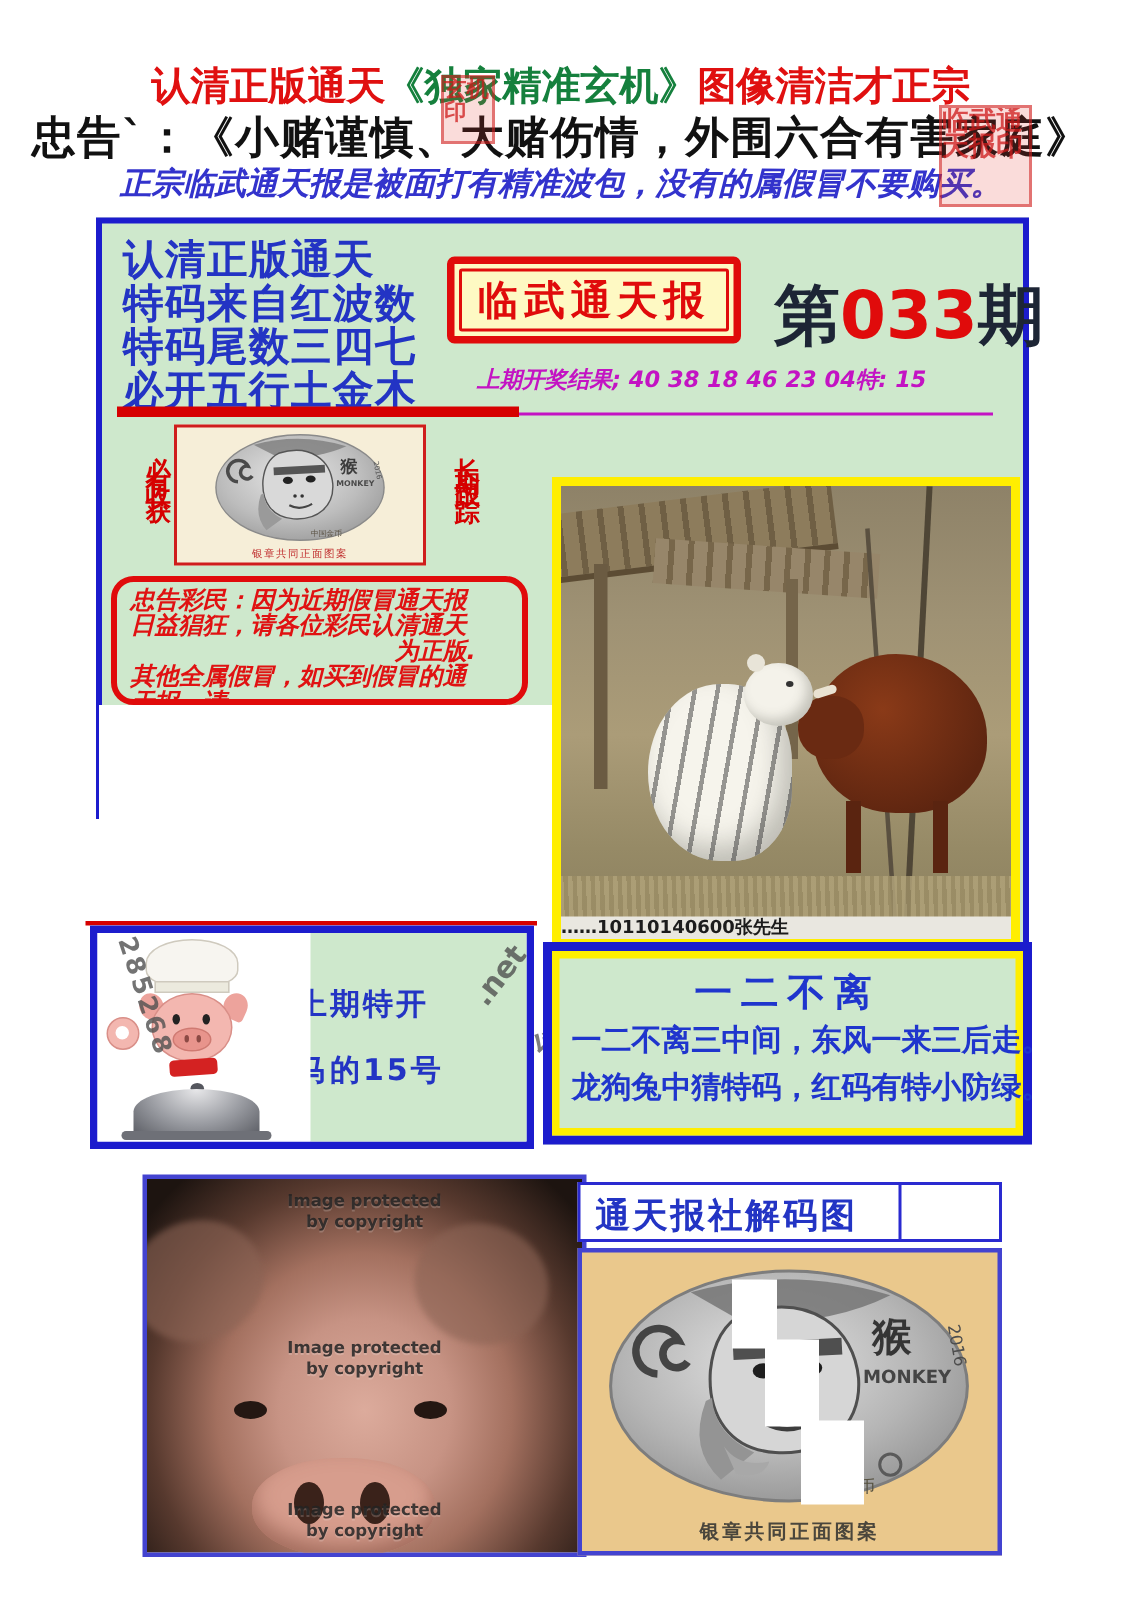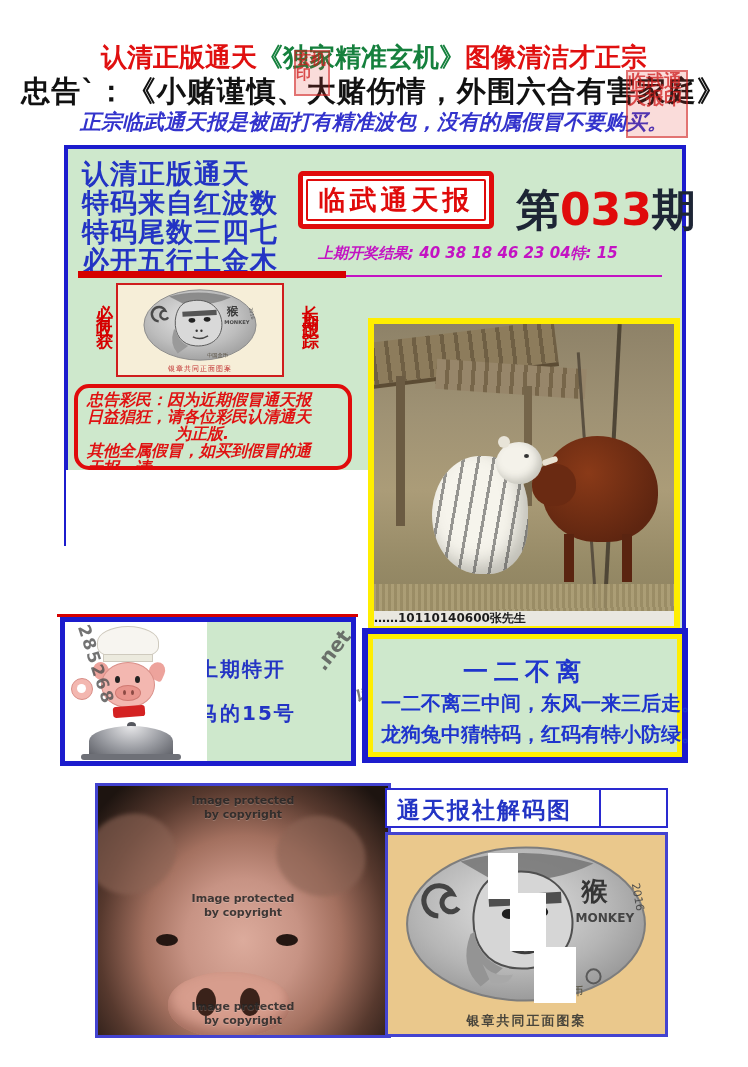--- a/index.html
+++ b/index.html
@@ -17,42 +17,42 @@
           color:rgba(205,25,25,.75); font-size:15px; font-weight:bold; line-height:15px; word-break:break-all; }
   .seal-a { left:294px; top:50px; width:36px; height:46px; }
   .seal-b { left:626px; top:70px; width:62px; height:68px; font-size:18px; line-height:17px; }
 
   
   .main-panel { position:absolute; left:64px; top:145px; width:622px; height:487px;
                 border:4px solid #1c1ccd; background:#cee8cc; }
   .tips { position:absolute; left:14px; top:10px; font-size:27px; line-height:29px;
           font-weight:bold; color:#2334c4; letter-spacing:1px; }
   .masthead { position:absolute; left:230px; top:22px; width:196px; height:58px;
-              border:5px solid #e00b0b; border-radius:5px; background:#ffffff; }
+              border:5px solid #e00b0b; border-radius:5px; background:#fef9c3; }
   .masthead .inner { position:absolute; inset:3px; border:2px solid #e00b0b; border-radius:2px;
                      display:flex; align-items:center; justify-content:center;
                      font-size:27px; font-weight:bold; color:#e00b0b; letter-spacing:4px; white-space:nowrap; }
   .issue { position:absolute; left:448px; top:32px; font-size:44px; font-weight:bold; color:#1d2535; white-space:nowrap; }
   .issue .num { color:#e00b0b; }
   .lastdraw { position:absolute; left:250px; top:95px; width:344px; font-size:15px; font-weight:bold;
               color:#c313c3; border-bottom:2px solid #c313c3; padding-bottom:12px; white-space:nowrap; font-style:italic; }
   .redbar { position:absolute; left:10px; top:122px; width:268px; height:7px; background:#d60000; }
   .vlabel { position:absolute; writing-mode:vertical-rl; text-orientation:upright;
             font-size:17px; font-weight:bold; color:#d60000; letter-spacing:9px; }
   .vlabel-left { left:26px; top:142px; }
   .vlabel-right { left:232px; top:142px; }
   .monkeybox { position:absolute; left:48px; top:134px; width:168px; height:94px;
                border:2px solid #cf1d1d; background:#f6eed8; padding:2px; }
   .monkeybox svg { display:block; width:160px; height:76px; }
   .coin-mini-caption { position:absolute; left:0; right:0; bottom:1px; text-align:center;
                        font-size:7px; color:#c03030; letter-spacing:1px; }
   .advisory { position:absolute; left:6px; top:235px; width:278px; height:86px;
               border:4px solid #e00b0b; border-radius:15px; padding:3px 9px; overflow:hidden;
               font-size:16px; line-height:17px; font-weight:bold; font-style:italic; color:#e01212; white-space:nowrap; }
-  .advisory .r { text-align:center; padding-right:22px; }
+  .advisory .r { text-align:right; padding-right:22px; }
   .white-cover { position:absolute; left:66px; top:470px; width:304px; height:162px; background:#fff; }
   .white-cover2 { position:absolute; left:58px; top:546px; width:10px; height:86px; background:#fff; }
 
   
   .photo-box { position:absolute; left:368px; top:318px; width:312px; height:314px;
                border:6px solid #ffee00; overflow:hidden;
                background:linear-gradient(180deg,#8e8268 0%,#9f9274 30%,#ab9c78 55%,#968a66 80%,#8a7f5e 100%); }
   .ph { position:absolute; }
   .roof1 { left:-12px; top:8px; width:195px; height:46px; transform:rotate(-7deg);
            background:repeating-linear-gradient(90deg,#8d7c5c 0 10px,#6f5f44 10px 14px); border-bottom:4px solid #5c4c34; }
@@ -112,21 +112,21 @@
             background:radial-gradient(ellipse at 50% 0%,#e8e8ea 0%,#9a9ca2 55%,#5d5f66 100%);
             border-radius:50% 50% 8% 8%; }
   .cloche-knob { position:absolute; left:62px; top:100px; width:9px; height:7px; background:#55575e; border-radius:50%; }
   .cloche-base { position:absolute; left:16px; top:132px; width:100px; height:6px; background:#6e7077; border-radius:3px; }
   .wm { position:absolute; color:rgba(80,80,80,.8); font-weight:bold; pointer-events:none; }
   .wm-digits { left:0px; top:0px; font-size:17px; letter-spacing:2px; transform:rotate(72deg); transform-origin:0 0; margin-left:28px; }
   .wm-net { right:-4px; top:16px; font-size:20px; transform:rotate(-52deg); }
   .wm-huan { position:absolute; left:357px; top:680px; font-size:22px; color:rgba(70,70,70,.7); transform:rotate(-40deg); font-weight:bold; }
 
   .quotebox { position:absolute; left:362px; top:628px; width:326px; height:135px; border:6px solid #1c1ccd; background:#cee8cc; }
-  .quotebox .yinner { position:absolute; inset:0; border:5px solid #ffee00; padding:14px 8px; }
+  .quotebox .yinner { position:absolute; inset:0; border:5px solid #ffee00; padding:4px 8px; }
   .quote-title { text-align:center; font-size:25px; font-weight:bold; color:#1f35cd; letter-spacing:6px; margin-top:2px; }
   .quote-line { font-size:20px; font-weight:bold; color:#1f35cd; line-height:31px; white-space:nowrap; }
 
   
   .pigphoto { position:absolute; left:95px; top:783px; width:296px; height:255px; border:3px solid #4343d0; overflow:hidden;
               background:radial-gradient(ellipse at 50% 62%,#dcab9c 0%,#c79384 28%,#a3705f 48%,#57392e 70%,#1d1410 92%); }
   .pp-ear { position:absolute; width:90px; height:80px; background:rgba(140,100,85,.6); border-radius:50%; filter:blur(2px); }
   .pp-ear.l { left:-12px; top:28px; transform:rotate(-18deg); }
   .pp-ear.r { left:178px; top:30px; transform:rotate(16deg); }
   .pp-eye { position:absolute; top:148px; width:22px; height:12px; background:#241712; border-radius:50%; }

